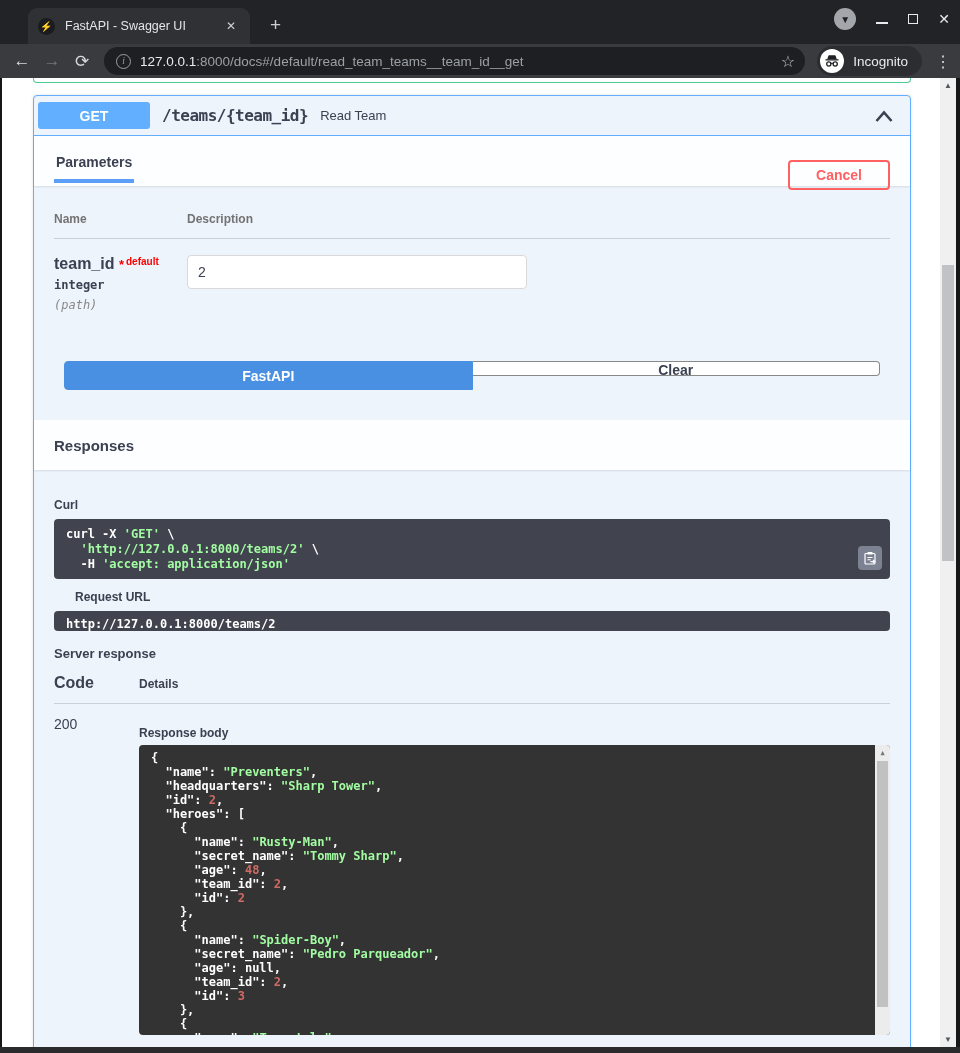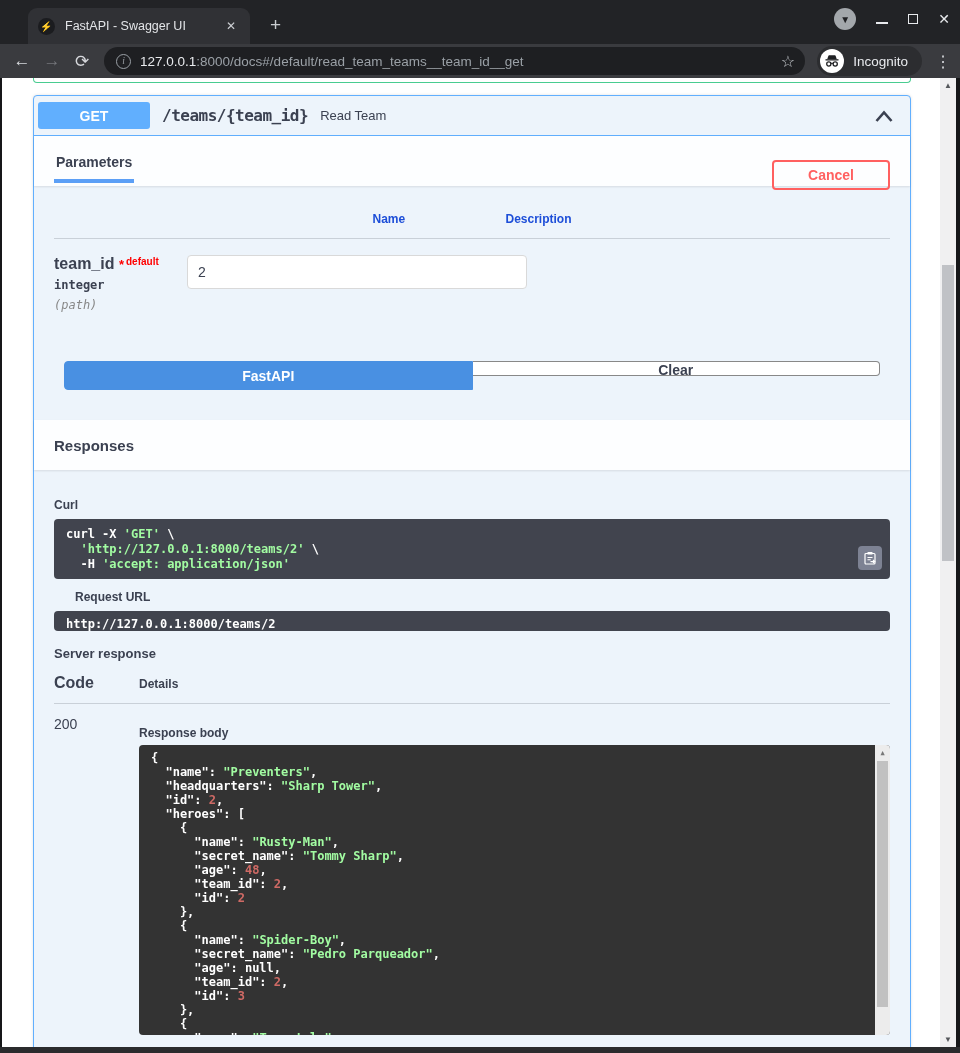--- a/index.html
+++ b/index.html
@@ -56,26 +56,26 @@
                   font-weight: bold; font-size: 14px; display: flex; align-items: center; justify-content: center; }
   .op-path { font-family: "DejaVu Sans Mono", monospace; font-weight: bold; font-size: 16px; color: #3b4151;
              margin-left: 12px; letter-spacing: -0.5px; }
   .op-summary-text { font-size: 13px; color: #3b4151; margin-left: 12px; }
   .chevron { margin-left: auto; display: flex; align-items: center; }
 
   .sec-header { background: rgba(255,255,255,.85); height: 50px; display: flex; align-items: center;
                 justify-content: space-between; padding: 0 20px; box-shadow: 0 1px 2px rgba(0,0,0,.10); }
   .tab-item { font-weight: bold; font-size: 14px; color: #3b4151; padding: 14px 2px 9px 2px;
               border-bottom: 4px solid #5c9ff6; }
-  .btn-cancel { width: 118px; height: 30px; background: transparent; border: 2px solid #ff6060; border-radius: 4px;
+  .btn-cancel { width: 102px; height: 30px; background: transparent; border: 2px solid #ff6060; border-radius: 4px;
                 color: #ff6060; font-weight: bold; font-size: 14px; font-family: "Liberation Sans", sans-serif; margin-top: 28px; }
 
   .table-container { padding: 26px 20px 0 20px; }
-  .tbl-head { display: flex; font-size: 12px; font-weight: bold; color: #1d4ed8;
-              padding-bottom: 12px; border-bottom: 1px solid rgba(59,65,81,.2); justify-content: center; }
+  .tbl-head { display: flex; font-size: 12px; font-weight: bold; color: #737373;
+              padding-bottom: 12px; border-bottom: 1px solid rgba(59,65,81,.2); }
   .col-name { width: 133px; flex: none; }
   .param-row { display: flex; padding-top: 16px; min-height: 102px; }
   .param-name { font-size: 16px; font-weight: bold; color: #3b4151; }
   .req-star { color: #ff0000; font-size: 13px; }
   .req-label { color: #ff0000; font-size: 10px; vertical-align: 4px; margin-left: 2px; }
   .param-type { font-family: "DejaVu Sans Mono", monospace; font-weight: bold; font-size: 12px; margin-top: 5px; }
   .param-in { font-family: "DejaVu Sans Mono", monospace; font-style: italic; font-size: 12px; color: #888;
               margin-top: 6px; }
   .param-input { width: 340px; height: 34px; border: 1px solid #d9d9d9; border-radius: 4px; background: #fff;
                  font-size: 14px; padding: 0 10px; color: #3b4151; font-family: "Liberation Sans", sans-serif; }

